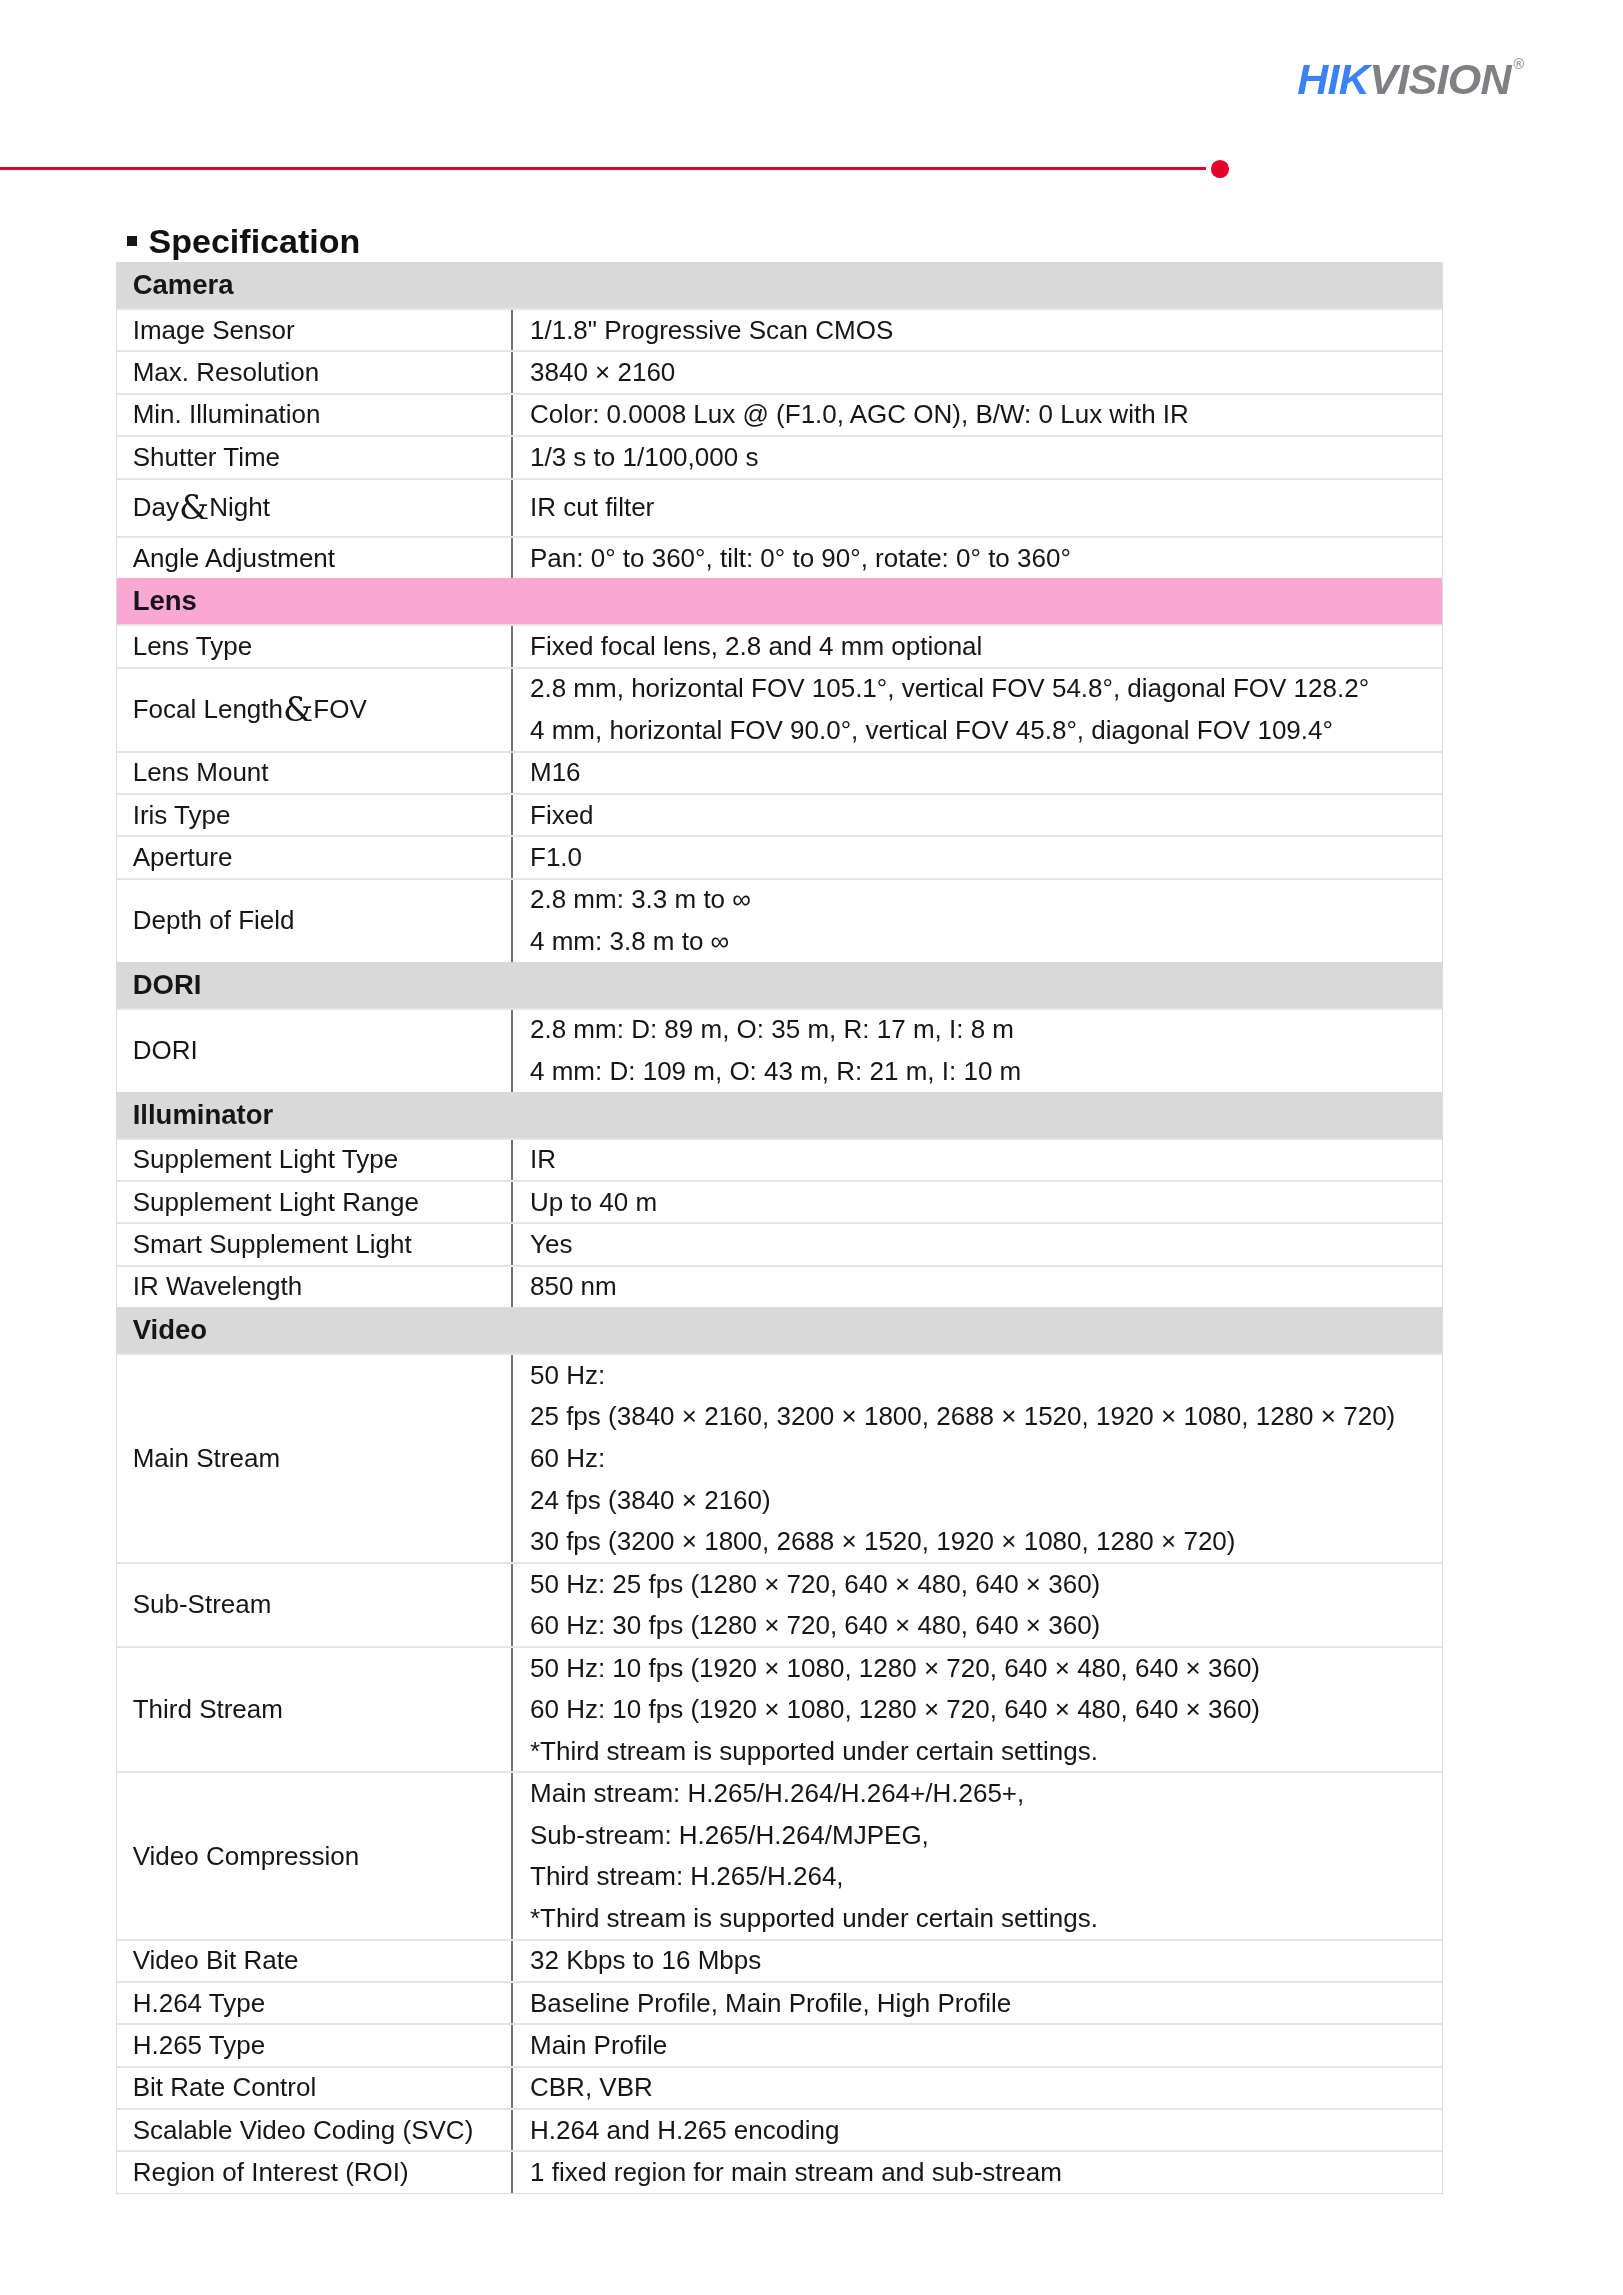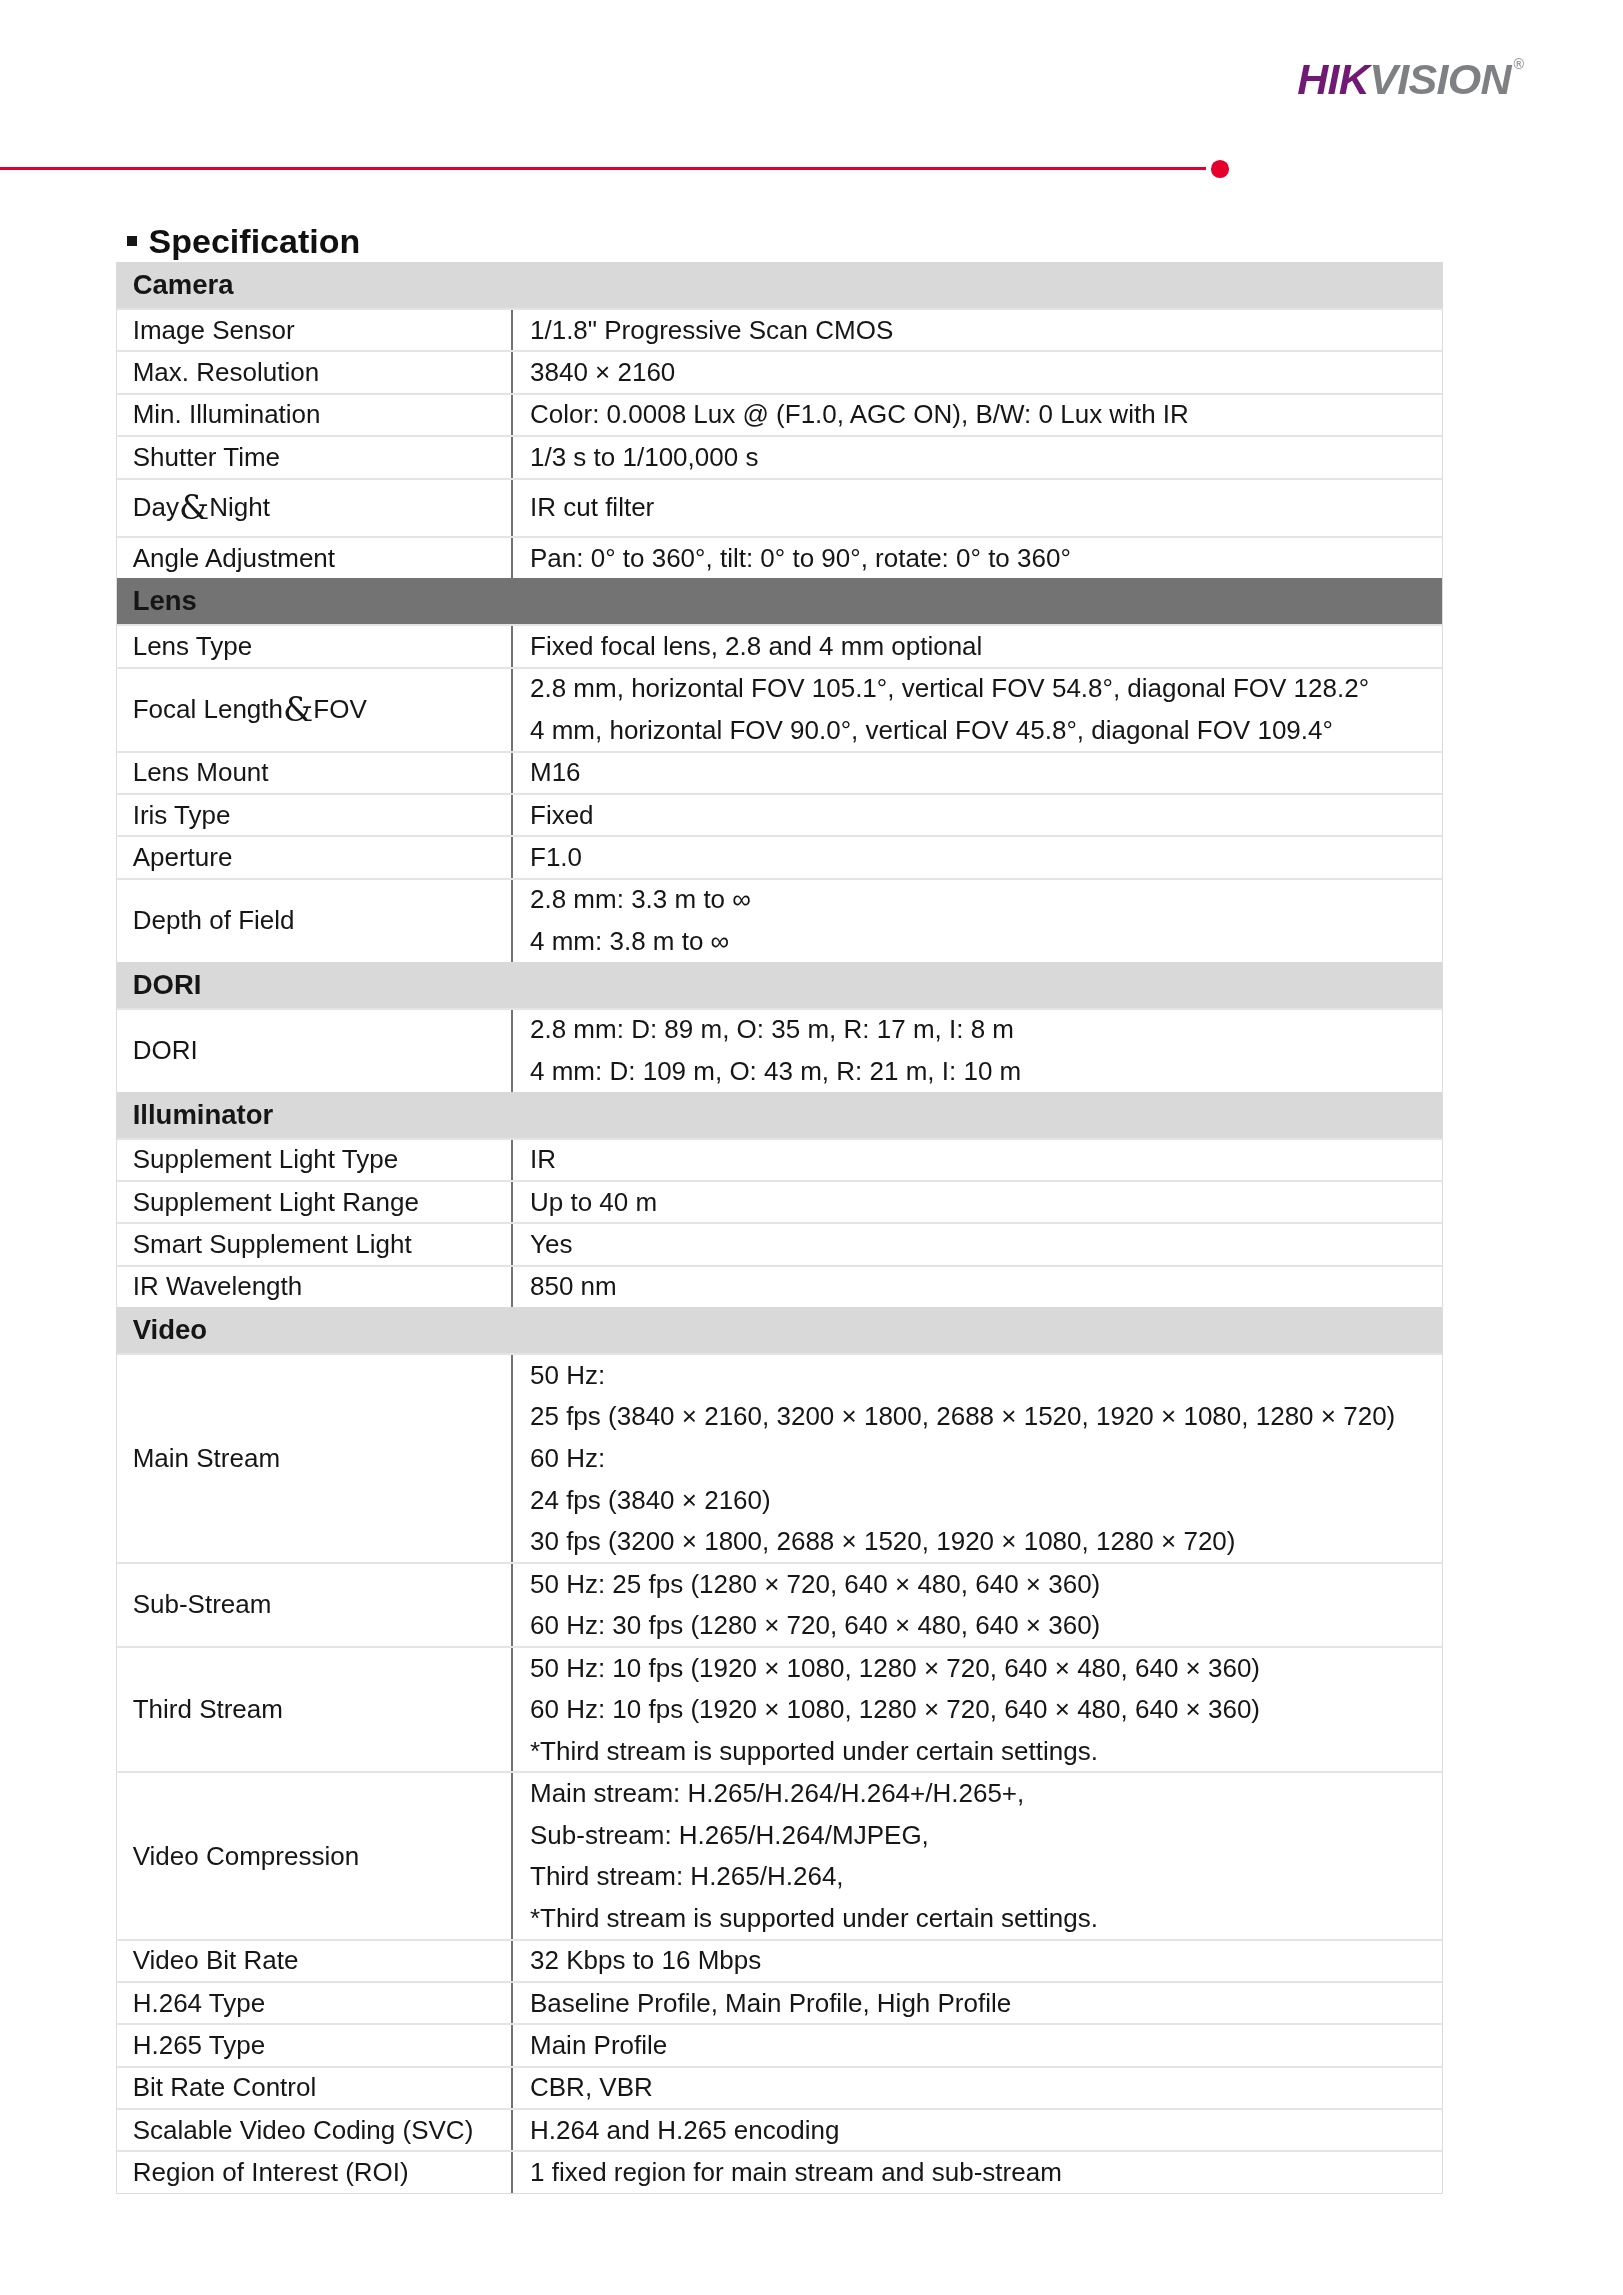--- a/index.html
+++ b/index.html
@@ -139,21 +139,21 @@
     line-height: 55px;
     font-weight: normal;
   }
 </style>
 </head>
 <body>
 
 <div class="page">
 
   <div class="logo">
-    <span class="logo-hik" style="color: #701a75;">HIK</span><span class="logo-vision" style="color: rgb(126, 128, 131);">VISION</span><span class="logo-reg">®</span>
+    <span class="logo-hik" style="color: #3b82f6;">HIK</span><span class="logo-vision" style="color: rgb(126, 128, 131);">VISION</span><span class="logo-reg">®</span>
   </div>
 
   <div class="rule" style="background: rgb(228, 0, 43);"></div>
   <div class="rule-dot" style="background: rgb(228, 0, 43);"></div>
 
   <h1 class="page-title">
     <span class="bullet"></span>
     <span>Specification</span>
   </h1>
 
@@ -188,21 +188,21 @@
         <div class="value">
           <div class="vline">IR cut filter</div>
         </div>
       </div>
       <div class="row">
         <div class="label">Angle Adjustment</div>
         <div class="value">
           <div class="vline">Pan: 0° to 360°, tilt: 0° to 90°, rotate: 0° to 360°</div>
         </div>
       </div>
-      <div class="sec-h" style="background: #737373;">Lens</div>
+      <div class="sec-h" style="background: #f9a8d4;">Lens</div>
       <div class="row">
         <div class="label">Lens Type</div>
         <div class="value">
           <div class="vline">Fixed focal lens, 2.8 and 4 mm optional</div>
         </div>
       </div>
       <div class="row">
         <div class="label">Focal Length <span class="amp">&amp;</span> FOV</div>
         <div class="value">
           <div class="vline">2.8 mm, horizontal FOV 105.1°, vertical FOV 54.8°, diagonal FOV 128.2°</div>

